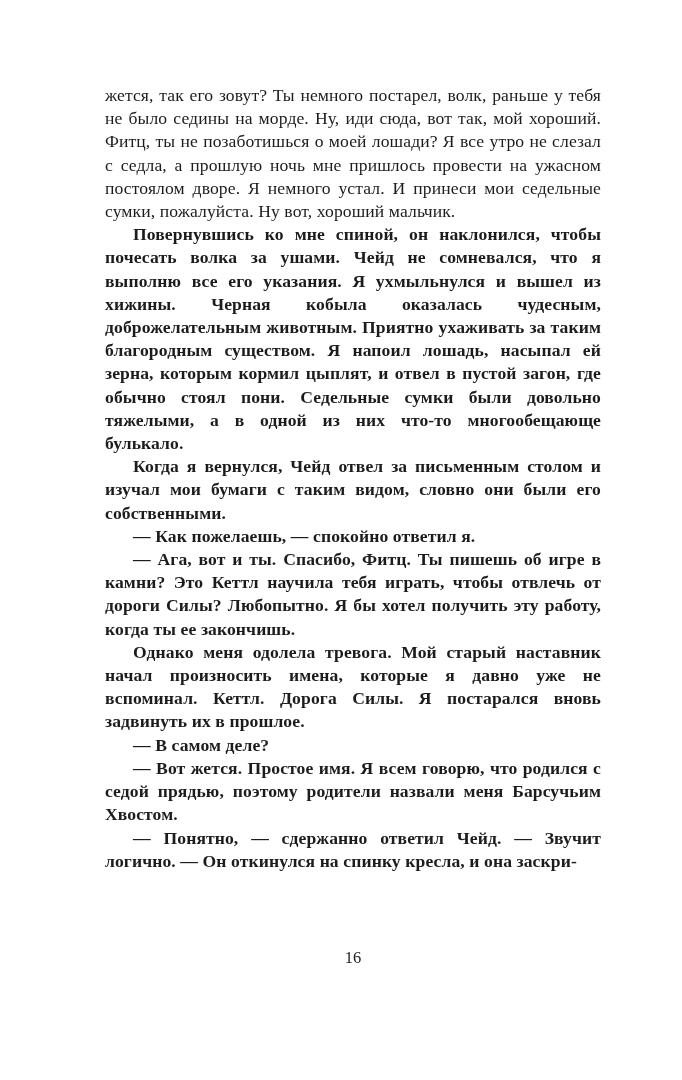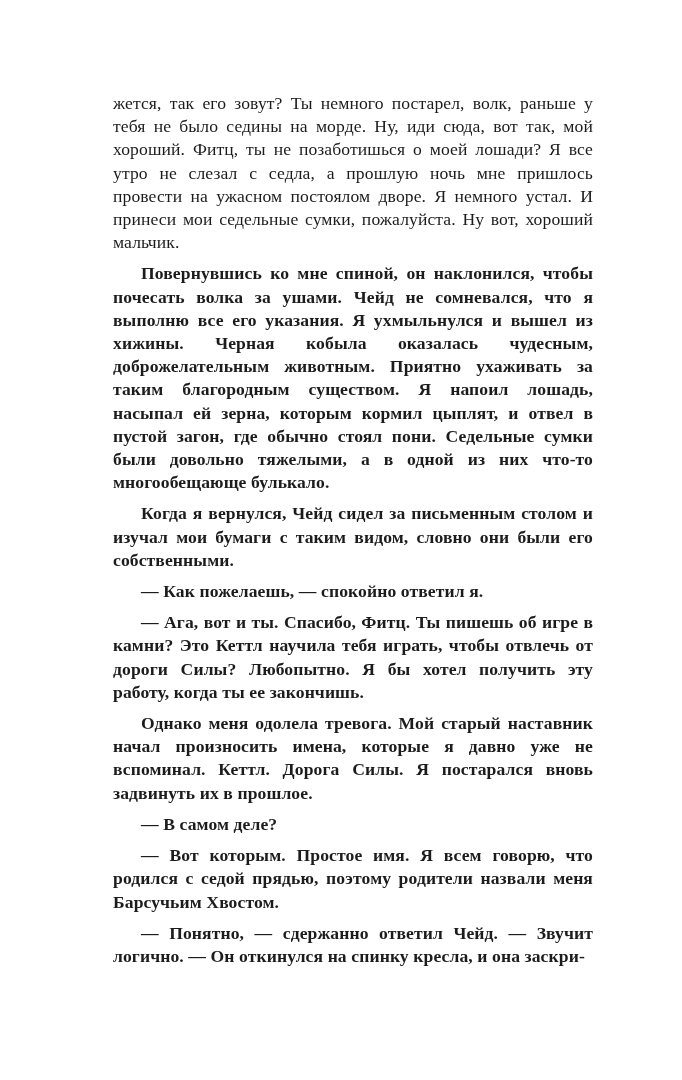--- a/index.html
+++ b/index.html
@@ -20,21 +20,21 @@
     position: absolute;
     left: 105px;
     top: 84px;
     width: 496px;
     font-size: 17.6px;
     line-height: 23.2px;
     text-align: justify;
     letter-spacing: 0.1px;
   }
   .text-block p {
-    margin: 8px;
+    margin: 0;
     padding: 0;
   }
   .text-block p.indent {
     text-indent: 28px;
     font-weight: bold;
   }
   .text-block p.no-indent {
     text-indent: 0;
   }
   .page-number {
@@ -47,21 +47,22 @@
     line-height: 20px;
   }
 </style>
 </head>
 <body>
 
 <div class="page">
   <div class="text-block">
       <p class="no-indent">жется, так его зовут? Ты немного постарел, волк, раньше у тебя не было седины на морде. Ну, иди сюда, вот так, мой хороший. Фитц, ты не позаботишься о моей лошади? Я все утро не слезал с седла, а прошлую ночь мне пришлось провести на ужасном постоялом дворе. Я немного устал. И принеси мои седельные сумки, пожалуйста. Ну вот, хороший мальчик.</p>
       <p class="indent">Повернувшись ко мне спиной, он наклонился, чтобы почесать волка за ушами. Чейд не сомневался, что я выполню все его указания. Я ухмыльнулся и вышел из хижины. Черная кобыла оказалась чудесным, доброжелательным животным. Приятно ухаживать за таким благородным существом. Я напоил лошадь, насыпал ей зерна, которым кормил цыплят, и отвел в пустой загон, где обычно стоял пони. Седельные сумки были довольно тяжелыми, а в одной из них что-то многообещающе булькало.</p>
-      <p class="indent">Когда я вернулся, Чейд сидел за письменным столом и изучал мои бумаги с таким видом, словно они были его собственными.</p>
+      <p class="indent">Когда я вернулся, Чейд отвел за письменным столом и изучал мои бумаги с таким видом, словно они были его собственными.</p>
       <p class="indent">— Как пожелаешь, — спокойно ответил я.</p>
       <p class="indent">— Ага, вот и ты. Спасибо, Фитц. Ты пишешь об игре в камни? Это Кеттл научила тебя играть, чтобы отвлечь от дороги Силы? Любопытно. Я бы хотел получить эту работу, когда ты ее закончишь.</p>
       <p class="indent">Однако меня одолела тревога. Мой старый наставник начал произносить имена, которые я давно уже не вспоминал. Кеттл. Дорога Силы. Я постарался вновь задвинуть их в прошлое.</p>
       <p class="indent">— В самом деле?</p>
-      <p class="indent">— Вот которым. Простое имя. Я всем говорю, что родился с седой прядью, поэтому родители назвали меня Барсучьим Хвостом.</p>
+      <p class="indent">— Вот жется. Простое имя. Я всем говорю, что родился с седой прядью, поэтому родители назвали меня Барсучьим Хвостом.</p>
       <p class="indent">— Понятно, — сдержанно ответил Чейд. — Звучит логично. — Он откинулся на спинку кресла, и она заскри-</p>
     </div>
+  <div class="page-number">16</div>
 </div>
 
 </body></html>

